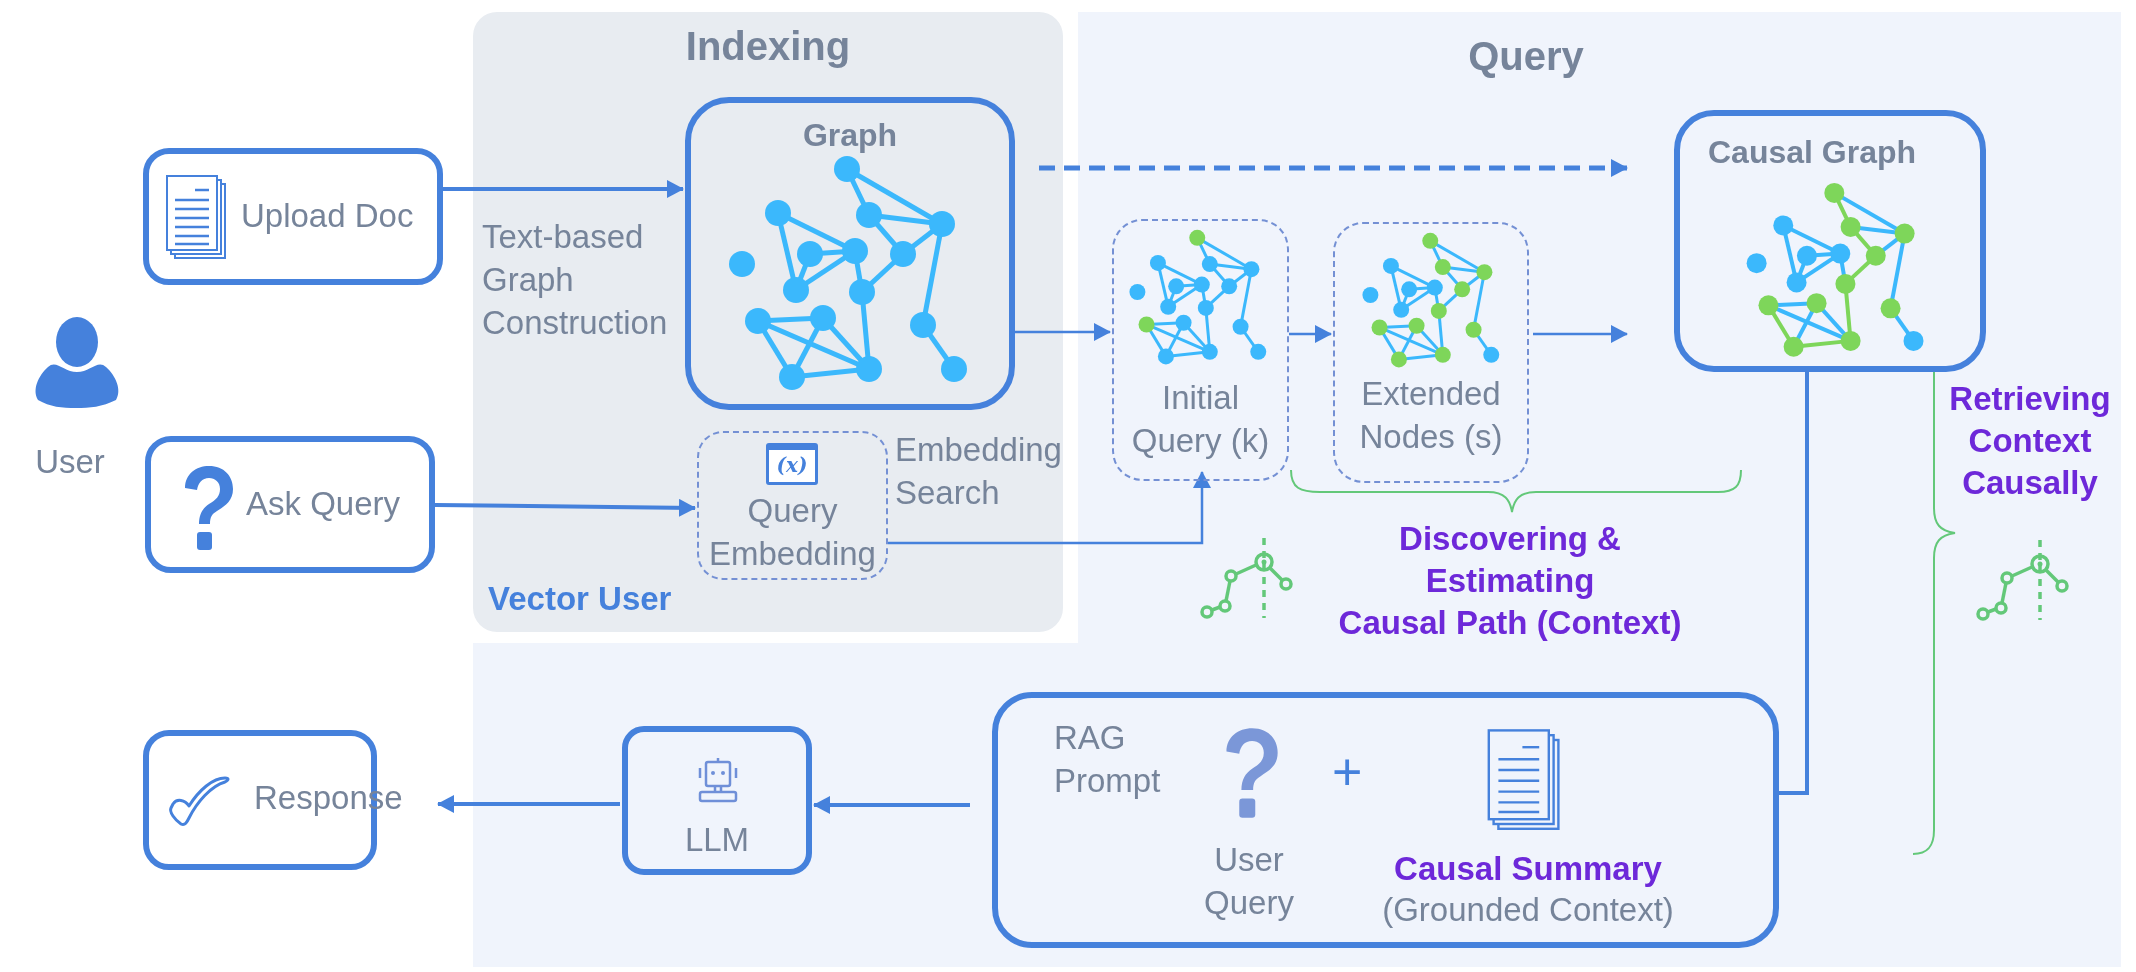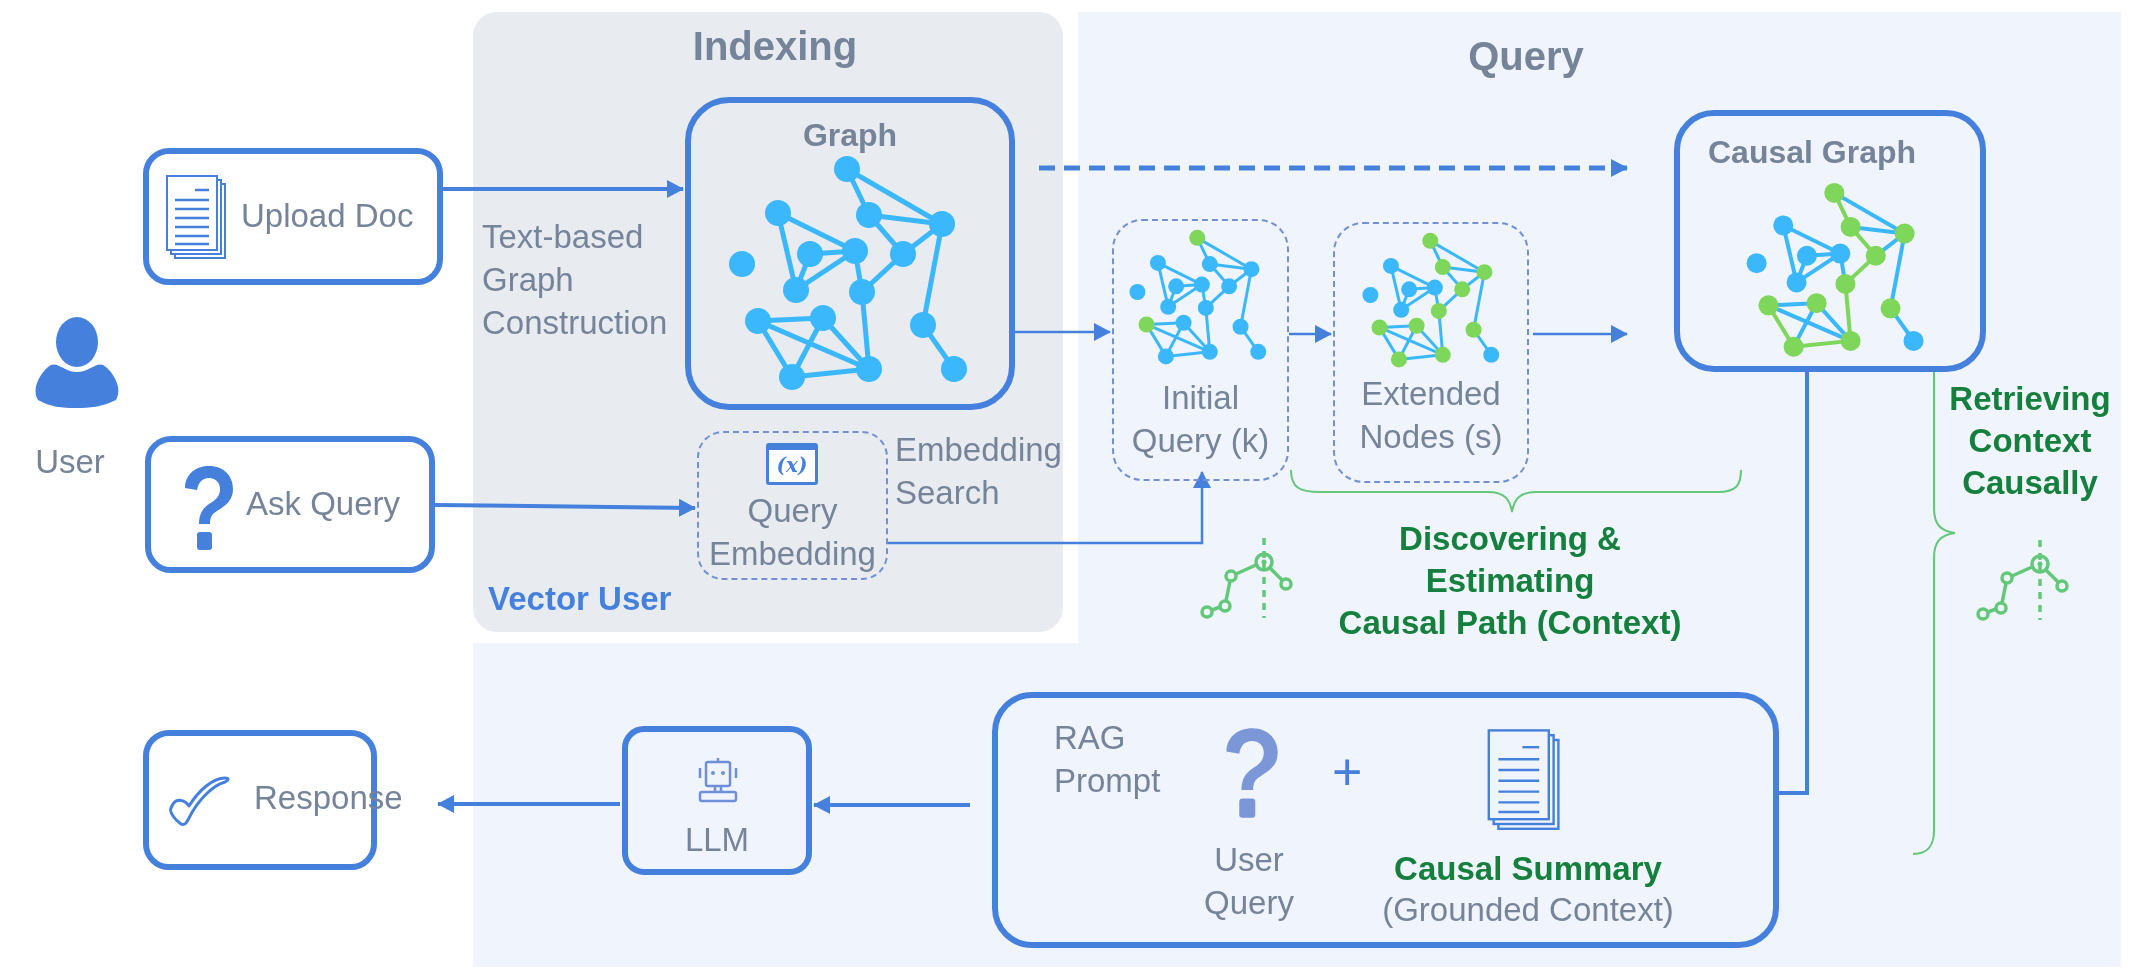--- a/index.html
+++ b/index.html
@@ -8,33 +8,33 @@
   .abs { position:absolute; }
   .panel-index { left:473px; top:12px; width:590px; height:620px; background:#E8ECF1; border-radius:24px; }
   .panel-query-top { left:1078px; top:12px; width:1043px; height:955px; background:#F0F4FC; }
   .panel-query-bottom { left:473px; top:643px; width:605px; height:324px; background:#F0F4FC; }
   .section-title { font-weight:bold; font-size:40px; color:#76849A; text-align:center; }
   .box { position:absolute; border:6px solid #4581DC; border-radius:26px; box-sizing:border-box; background:#ffffff; }
   .box.tinted { background:#F0F4FC; }
   .box.grey { background:#E8ECF1; }
   .dbox { position:absolute; border:2px dashed #7490D4; border-radius:26px; box-sizing:border-box; }
   .label { font-size:33px; color:#76849A; line-height:43px; white-space:nowrap; }
-  .green { color:#15803d; font-weight:bold; }
+  .green { color:#6d28d9; font-weight:bold; }
   .blue-bold { color:#4581DC; font-weight:bold; }
   svg { overflow:visible; }
   .center { text-align:center; }
 </style>
 </head>
 <body>
 
 <div class="abs panel-query-top"></div>
 <div class="abs panel-query-bottom"></div>
 <div class="abs panel-index"></div>
 
-<div class="abs section-title" style="left:473px; top:24px; width:590px;padding-left:7px;">Indexing</div>
+<div class="abs section-title" style="left:473px; top:24px; width:590px;">Indexing</div>
 <div class="abs section-title" style="left:1376px; top:34px; width:300px;">Query</div>
 <div class="abs blue-bold" style="left:488px; top:580px; font-size:33px;">Vector User</div>
 
 <svg class="abs" style="left:0; top:0;" width="2136" height="972">
   <defs>
     <marker id="arr" markerWidth="10" markerHeight="10" refX="9" refY="5" orient="auto" markerUnits="userSpaceOnUse">
       <path d="M0,0 L10,5 L0,10 z" fill="#4581DC"></path>
     </marker>
     <marker id="arrL" markerWidth="18" markerHeight="18" refX="16" refY="9" orient="auto" markerUnits="userSpaceOnUse">
       <path d="M0,0 L17,9 L0,18 z" fill="#4581DC"></path>

